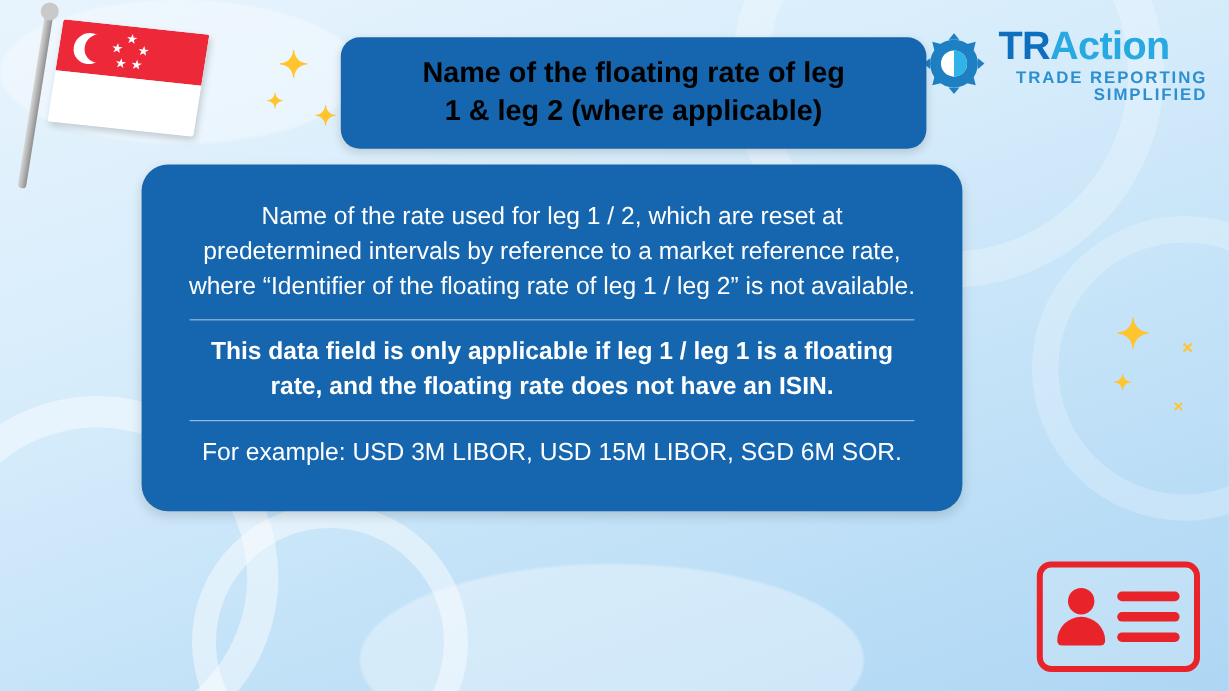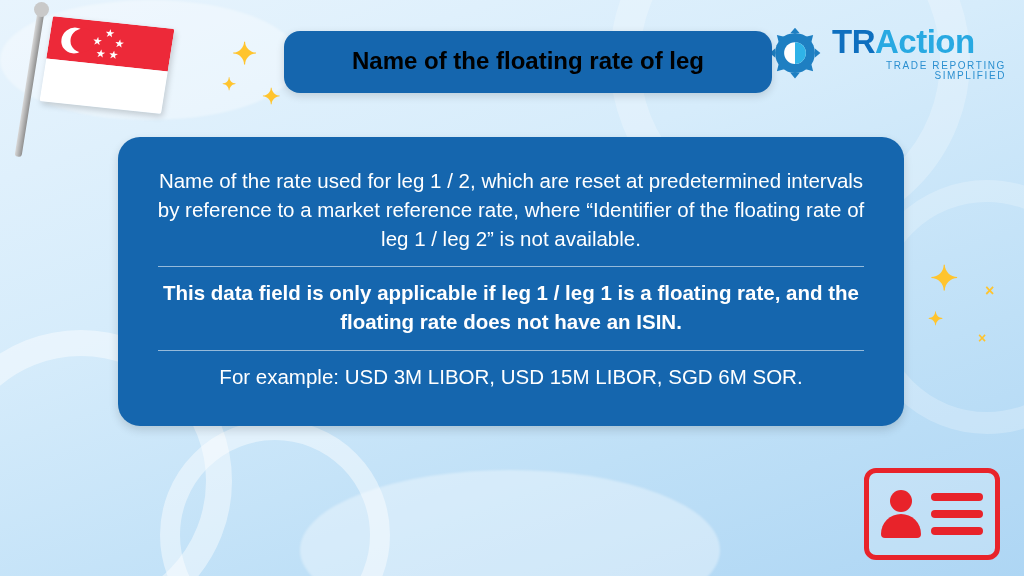--- a/index.html
+++ b/index.html
@@ -139,24 +139,24 @@
   }
   .logo-main {
     font-size: 33px;
     font-weight: bold;
     letter-spacing: -0.5px;
     color: #0E6FBF;
   }
   .logo-main .accent { color: #28A9E2; }
   .logo-sub {
     margin-top: 3px;
-    font-size: 10px;
+    font-size: 14px;
     letter-spacing: 1.6px;
     color: #2B8FD0;
-    font-weight: normal;
+    font-weight: bold;
     text-align: right;
   }
 
   
   .title-pill {
     position: absolute;
     left: 284px;
     top: 31px;
     width: 452px;
     padding: 14px 18px 16px 18px;
@@ -168,21 +168,21 @@
     font-size: 24px;
     font-weight: bold;
     line-height: 1.32;
   }
 
   
   .body-card {
     position: absolute;
     left: 118px;
     top: 137px;
-    width: 786px;
+    width: 684px;
     padding: 22px 34px 26px 34px;
     background: #1566AE;
     border-radius: 22px;
     box-shadow: 0 4px 10px rgba(0,0,0,.14);
     color: #ffffff;
     text-align: center;
     box-sizing: border-box;
   }
   .para {
     font-size: 20.5px;
@@ -286,20 +286,21 @@
       </svg>
     </div>
     <div class="logo-text">
       <div class="logo-main"><span>TR</span><span class="accent">Action</span></div>
       <div class="logo-sub">TRADE REPORTING SIMPLIFIED</div>
     </div>
   </div>
 
   <div class="title-pill">
     <div>Name of the floating rate of leg</div>
+    <div>1 &amp; leg 2 (where applicable)</div>
   </div>
 
   <div class="body-card">
     <div class="para">Name of the rate used for leg 1 / 2, which are reset at predetermined intervals by reference to a market reference rate, where “Identifier of the floating rate of leg 1 / leg 2” is not available.</div>
     <div class="divider"></div>
     <div class="para bold">This data field is only applicable if leg 1 / leg 1 is a floating rate, and the floating rate does not have an ISIN.</div>
     <div class="divider"></div>
     <div class="para">For example: USD 3M LIBOR, USD 15M LIBOR, SGD 6M SOR.</div>
   </div>
 

